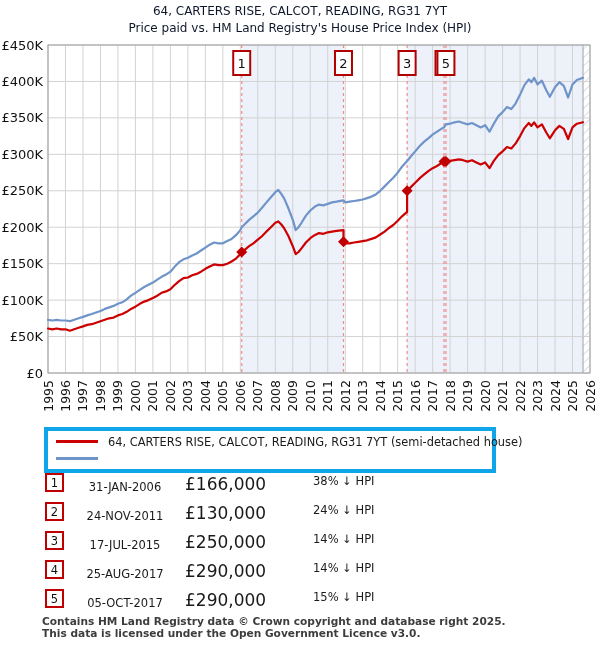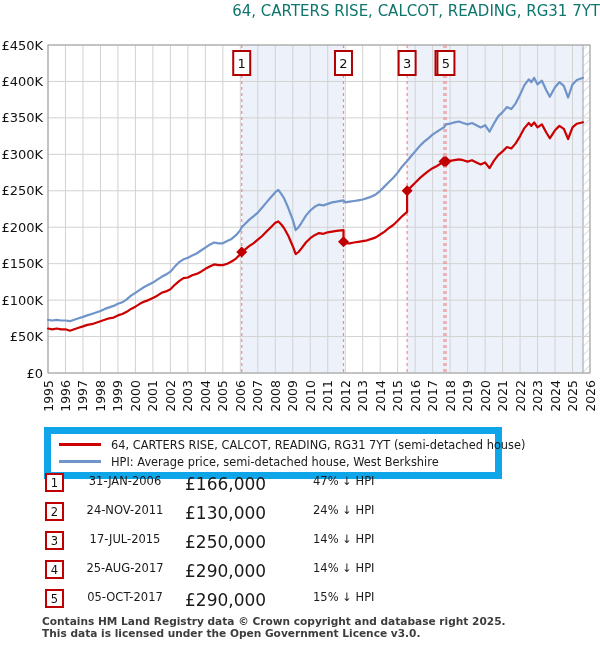--- a/index.html
+++ b/index.html
@@ -1,41 +1,42 @@
 <!DOCTYPE html>
 <html><head>
 <meta charset="utf-8">
 <style>
   html,body{margin:0;padding:0;background:#fff;}
   #stage{position:relative;width:600px;height:650px;background:#fff;
          font-family:"DejaVu Sans","Liberation Sans",sans-serif;color:#1a1a1a;overflow:hidden;}
   .title-block{position:absolute;top:3px;left:0;width:600px;text-align:center;}
-  .title-line{font-size:15px;line-height:17px;color:#0f766e;text-align:right;}
+  .title-line{font-size:12px;line-height:17px;color:#0f172a;}
   #chart-svg{position:absolute;left:0;top:38px;}
-  .legend-box{position:absolute;left:44px;top:427px;width:444px;height:38px;border:7px solid #0ea5e9;
+  .legend-box{position:absolute;left:44px;top:427px;width:444px;height:38px;border:4px solid #0ea5e9;
               display:flex;flex-direction:column;justify-content:center;gap:3px;background:#fff;}
   .legend-item{display:flex;align-items:center;height:14px;}
   .legend-swatch{width:42px;height:0;border-top:3px solid #000;margin-left:8px;margin-right:10px;flex:0 0 auto;}
   .legend-label{font-size:11.4px;white-space:nowrap;}
   .sales-table{position:absolute;left:0;top:0;width:600px;}
   .sale-row{position:absolute;left:0;width:600px;height:18px;}
   .sale-num{position:absolute;left:45px;top:0;width:15px;height:15px;border:2px solid #c00000;
             background:#fff;color:#111;font-size:11.5px;display:flex;align-items:center;justify-content:center;}
-  .sale-date{position:absolute;left:78px;top:1px;width:94px;text-align:center;font-size:11.5px;}
+  .sale-date{position:absolute;left:78px;top:7px;width:94px;text-align:center;font-size:11.5px;}
   .sale-price{position:absolute;left:185px;top:1px;width:80px;text-align:right;font-size:17px;}
   .sale-delta{position:absolute;left:313px;top:1px;width:100px;text-align:left;font-size:11.5px;}
   .footer{position:absolute;left:42px;top:616px;width:556px;font-size:10.6px;line-height:11.5px;color:#3d3d3d;font-weight:bold;}
 </style>
 </head>
 <body>
 
 <div id="stage">
 
   <div class="title-block">
     <div class="title-line">64, CARTERS RISE, CALCOT, READING, RG31 7YT</div>
+    <div class="title-line">Price paid vs. HM Land Registry's House Price Index (HPI)</div>
   </div>
 
   <svg id="chart-svg" width="600" height="382">
       <defs>
         <pattern id="hatch" width="6" height="6" patternUnits="userSpaceOnUse" patternTransform="rotate(45)">
           <line x1="0" y1="0" x2="0" y2="6" stroke="#b9bec7" stroke-width="1"></line>
         </pattern>
       </defs>
       <g>
         <rect x="241.72129032257936" y="7" width="101.75612903226096" height="328" fill="#edf1fa"></rect>
@@ -168,30 +169,29 @@
     </svg>
 
   <div class="legend-box">
   <div class="legend-item">
     <span class="legend-swatch" style="border-top-color: rgb(204, 0, 0);"></span>
     <span class="legend-label">64, CARTERS RISE, CALCOT, READING, RG31 7YT (semi-detached house)</span>
   </div>
 
   <div class="legend-item">
     <span class="legend-swatch" style="border-top-color: rgb(111, 148, 201);"></span>
-    <span class="legend-label">HPI: Average price, semi-detached house, West Berkshire</span>
   </div>
 </div>
 
   <div class="sales-table">
   <div class="sale-row" style="top: 473px;">
     <span class="sale-num">1</span>
     <span class="sale-date">31-JAN-2006</span>
     <span class="sale-price">£166,000</span>
-    <span class="sale-delta">47% ↓ HPI</span>
+    <span class="sale-delta">38% ↓ HPI</span>
   </div>
 
   <div class="sale-row" style="top: 502px;">
     <span class="sale-num">2</span>
     <span class="sale-date">24-NOV-2011</span>
     <span class="sale-price">£130,000</span>
     <span class="sale-delta">24% ↓ HPI</span>
   </div>
 
   <div class="sale-row" style="top: 531px;">

